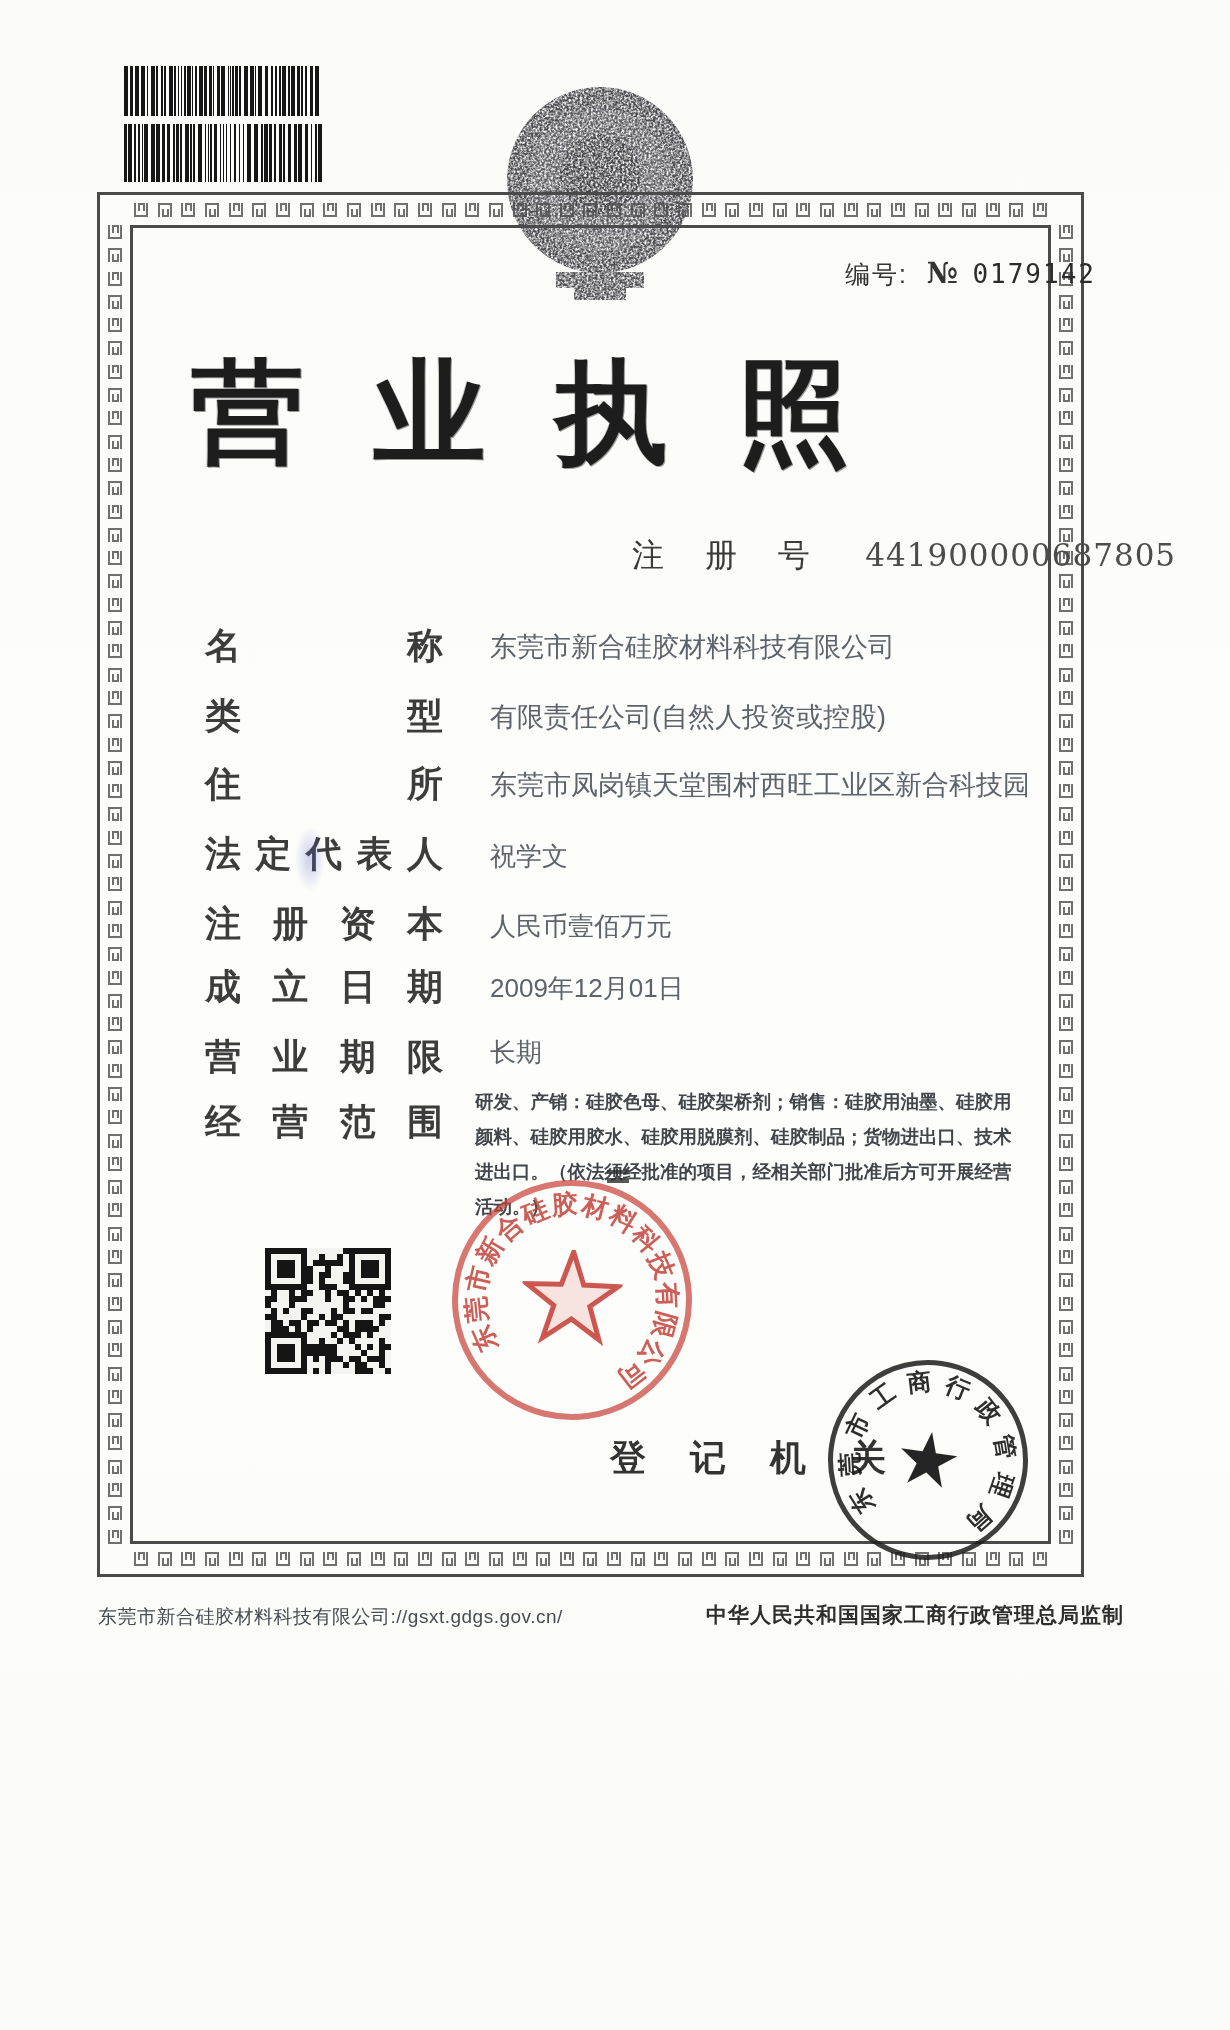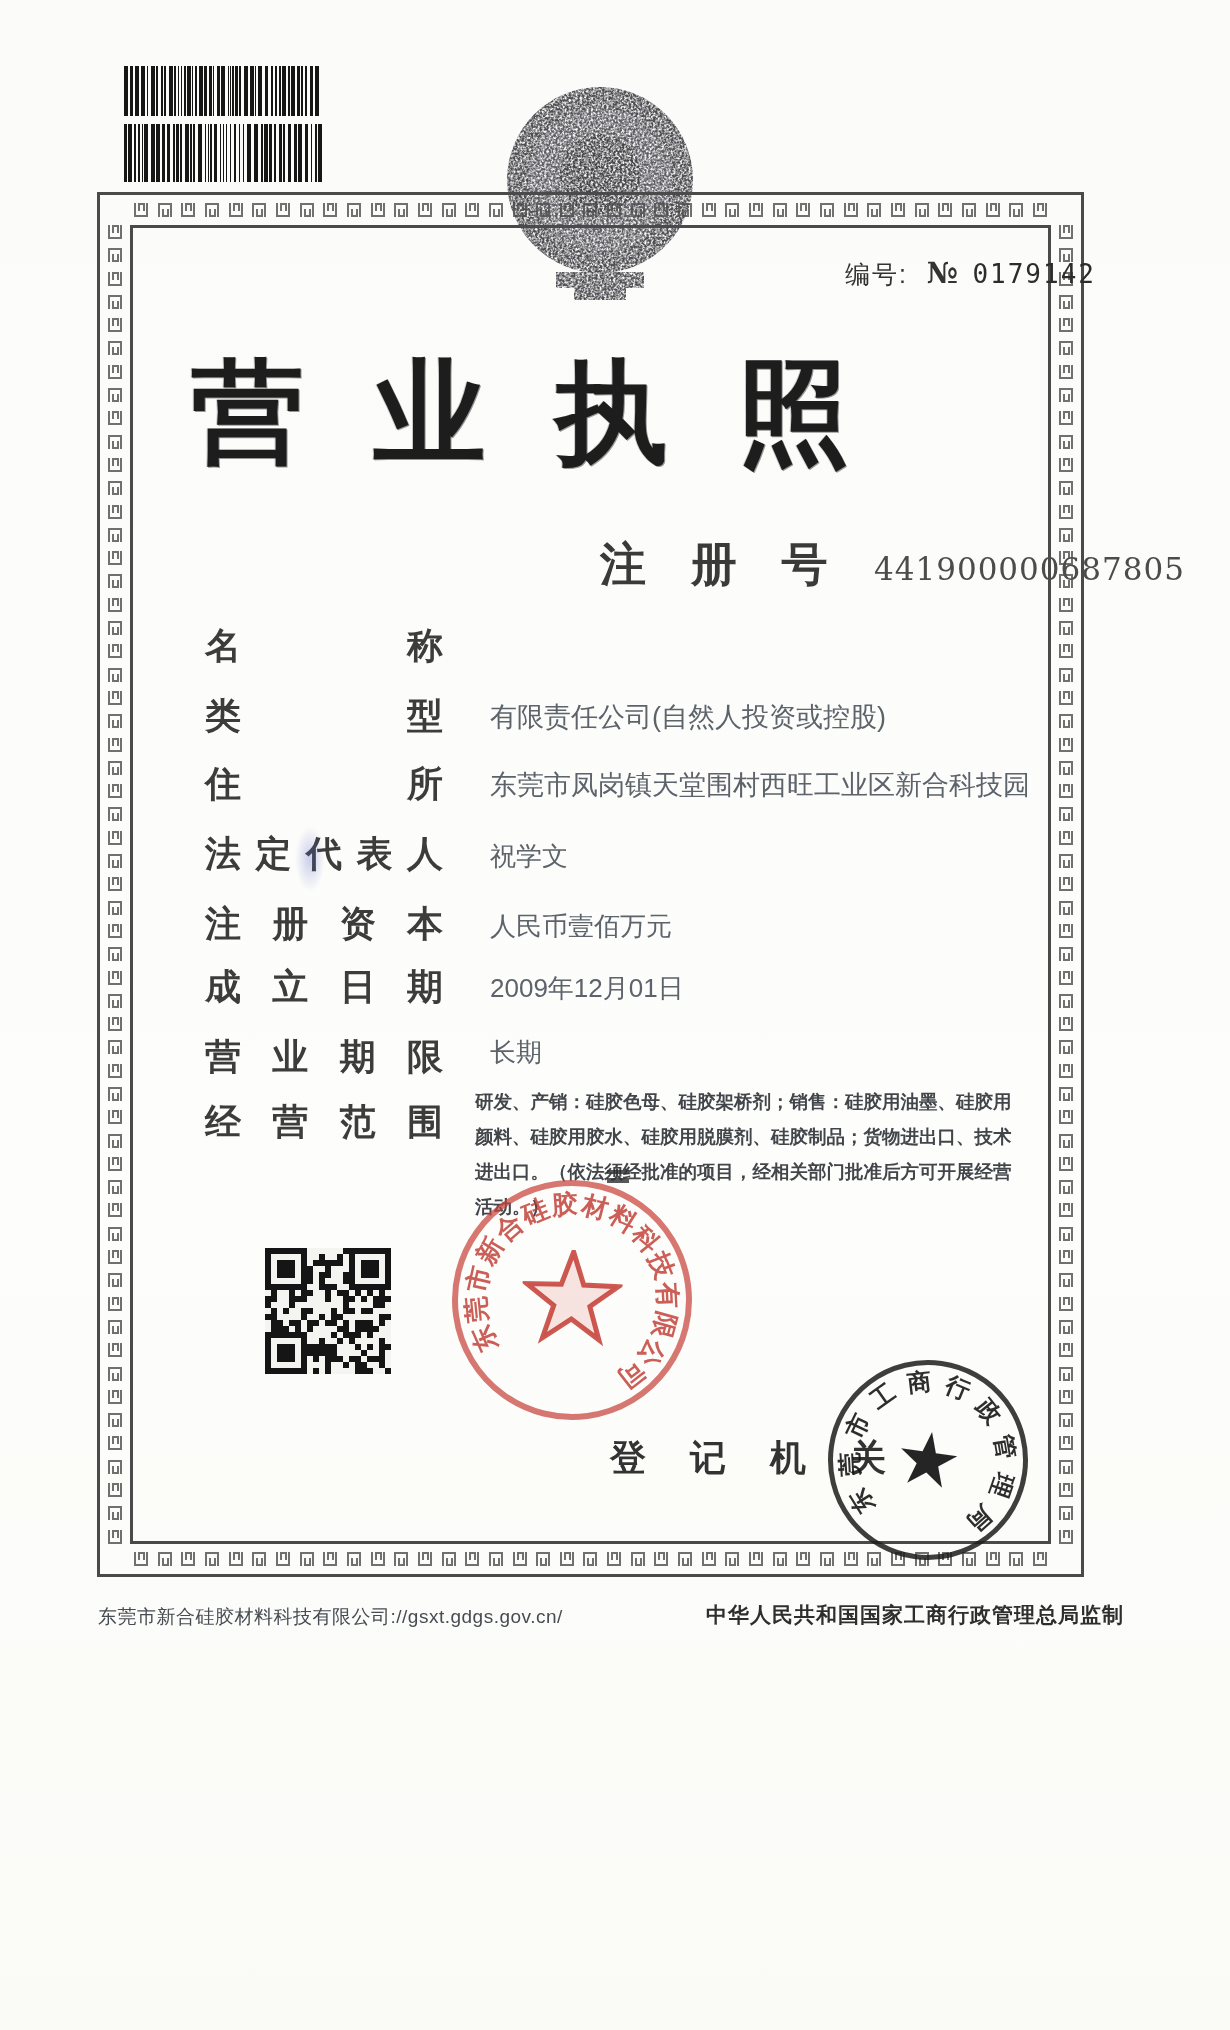--- a/index.html
+++ b/index.html
@@ -34,22 +34,22 @@
   .serial{position:absolute;left:845px;top:256px;color:#333;white-space:nowrap;}
   .serial .lab{font-size:25px;letter-spacing:2px;}
   .serial .nosym{font-family:"DejaVu Serif",serif;font-weight:bold;font-size:29px;margin-left:14px;}
   .serial .num{font-family:"DejaVu Sans Mono",monospace;font-size:26px;letter-spacing:2px;margin-left:10px;color:#2c2c2c;}
 
   
   .title{position:absolute;left:62px;top:338px;width:987px;text-align:center;font-size:112px;font-weight:900;letter-spacing:70px;color:#1d1d1d;text-shadow:1px 1px 0 rgba(70,70,70,.55),-1px 0 0 rgba(90,90,90,.3);white-space:nowrap;}
 
   
   .regline{position:absolute;left:600px;top:534px;white-space:nowrap;}
-  .regline .lab{font-size:46px;letter-spacing:16px;color:#3a3a3a;font-weight:700;}
-  .regline .num{font-family:"DejaVu Serif",serif;font-size:31px;color:#4c4c4c;margin-left:26px;letter-spacing:1px;}
+  .regline .lab{font-size:32px;letter-spacing:16px;color:#3a3a3a;font-weight:400;margin-left:32px;}
+  .regline .num{font-family:"DejaVu Serif",serif;font-size:31px;color:#4c4c4c;margin-left:35px;letter-spacing:1px;}
 
   
   .row{position:absolute;left:205px;width:830px;height:50px;}
   .flabel{position:absolute;left:0;top:0;width:238px;display:flex;justify-content:space-between;font-size:36px;font-weight:700;color:#3c3c3c;}
   .fvalue{position:absolute;left:285px;white-space:nowrap;color:#5d636b;}
   .fv-lg{font-size:27px;}
   .fv-md{font-size:26px;}
   .fv-scope{left:270px;width:580px;font-size:18.5px;line-height:35px;font-weight:600;color:#42464b;white-space:pre-line;}
 
   
@@ -413,20 +413,21 @@
   <div class="regline">
     <span class="lab">注 册 号</span>
     <span class="num">441900000687805</span>
   </div>
 
   <div class="row" style="top:622px">
     <div class="flabel">
         <span>名</span>
         <span>称</span>
       </div>
+    <div class="fvalue fv-lg" style="top:7px">东莞市新合硅胶材料科技有限公司</div>
   </div>
   <div class="row" style="top:692px">
     <div class="flabel">
         <span>类</span>
         <span>型</span>
       </div>
     <div class="fvalue fv-lg" style="top:7px">有限责任公司(自然人投资或控股)</div>
   </div>
   <div class="row" style="top:760px">
     <div class="flabel">

